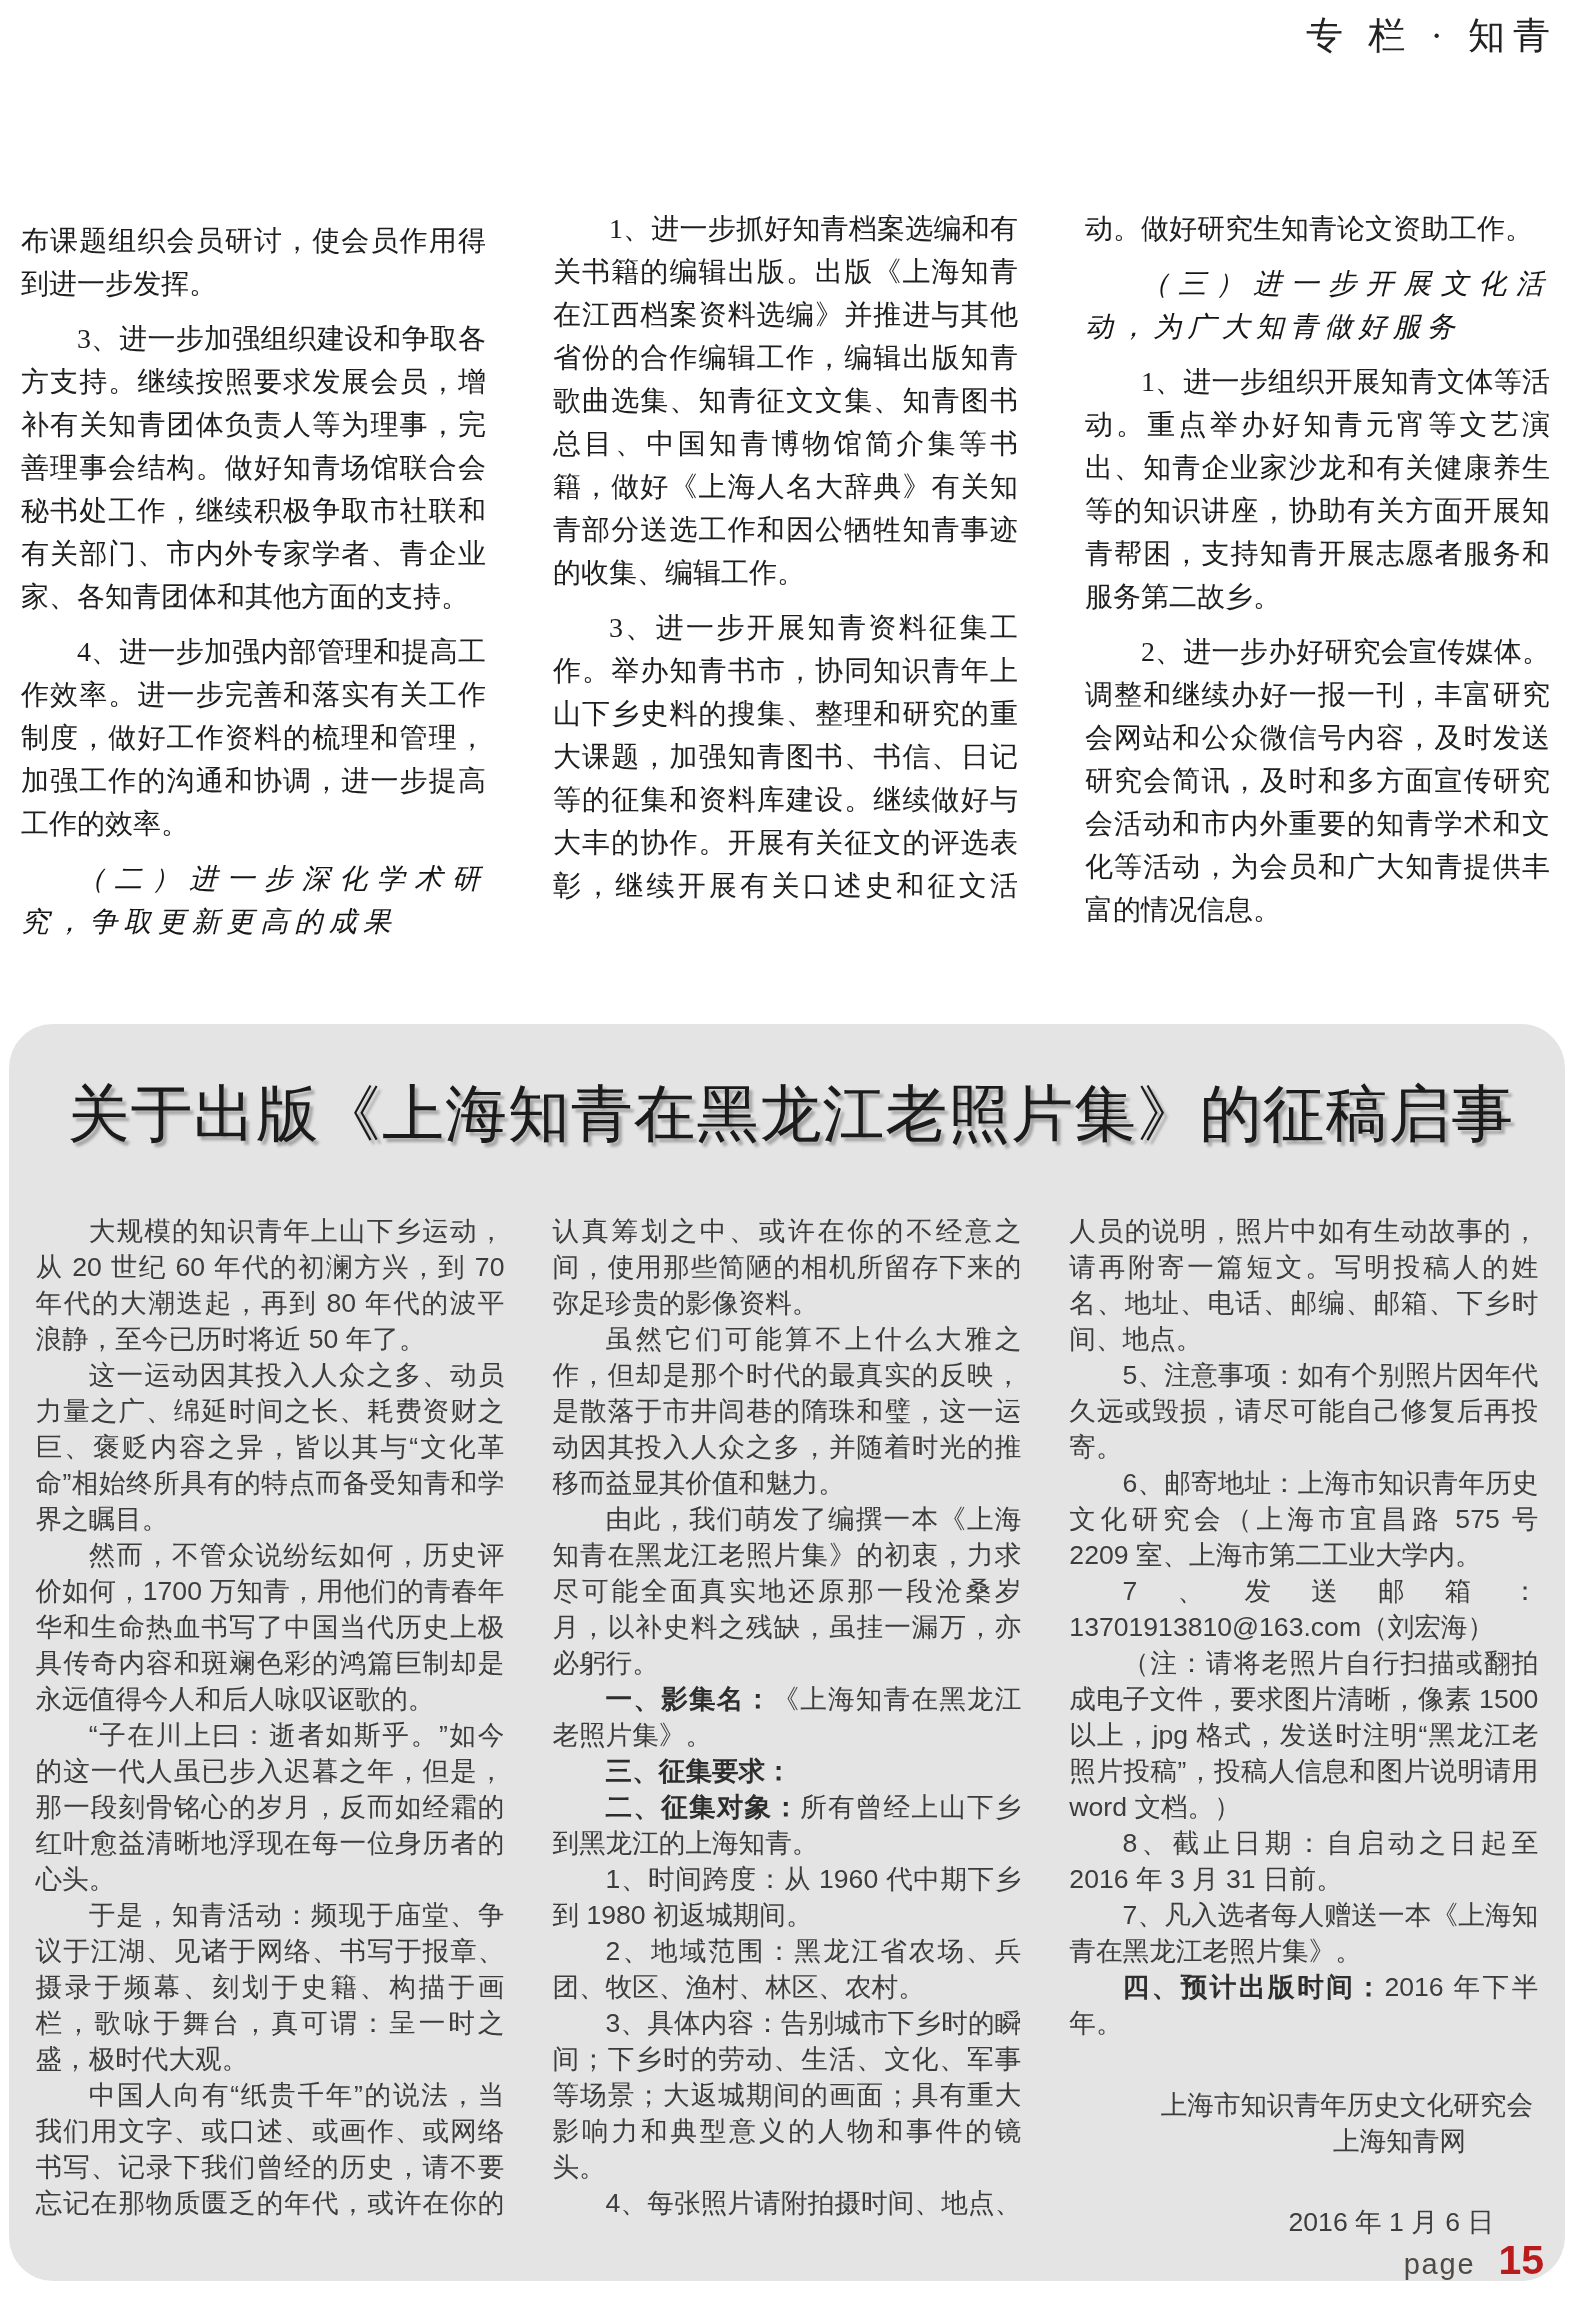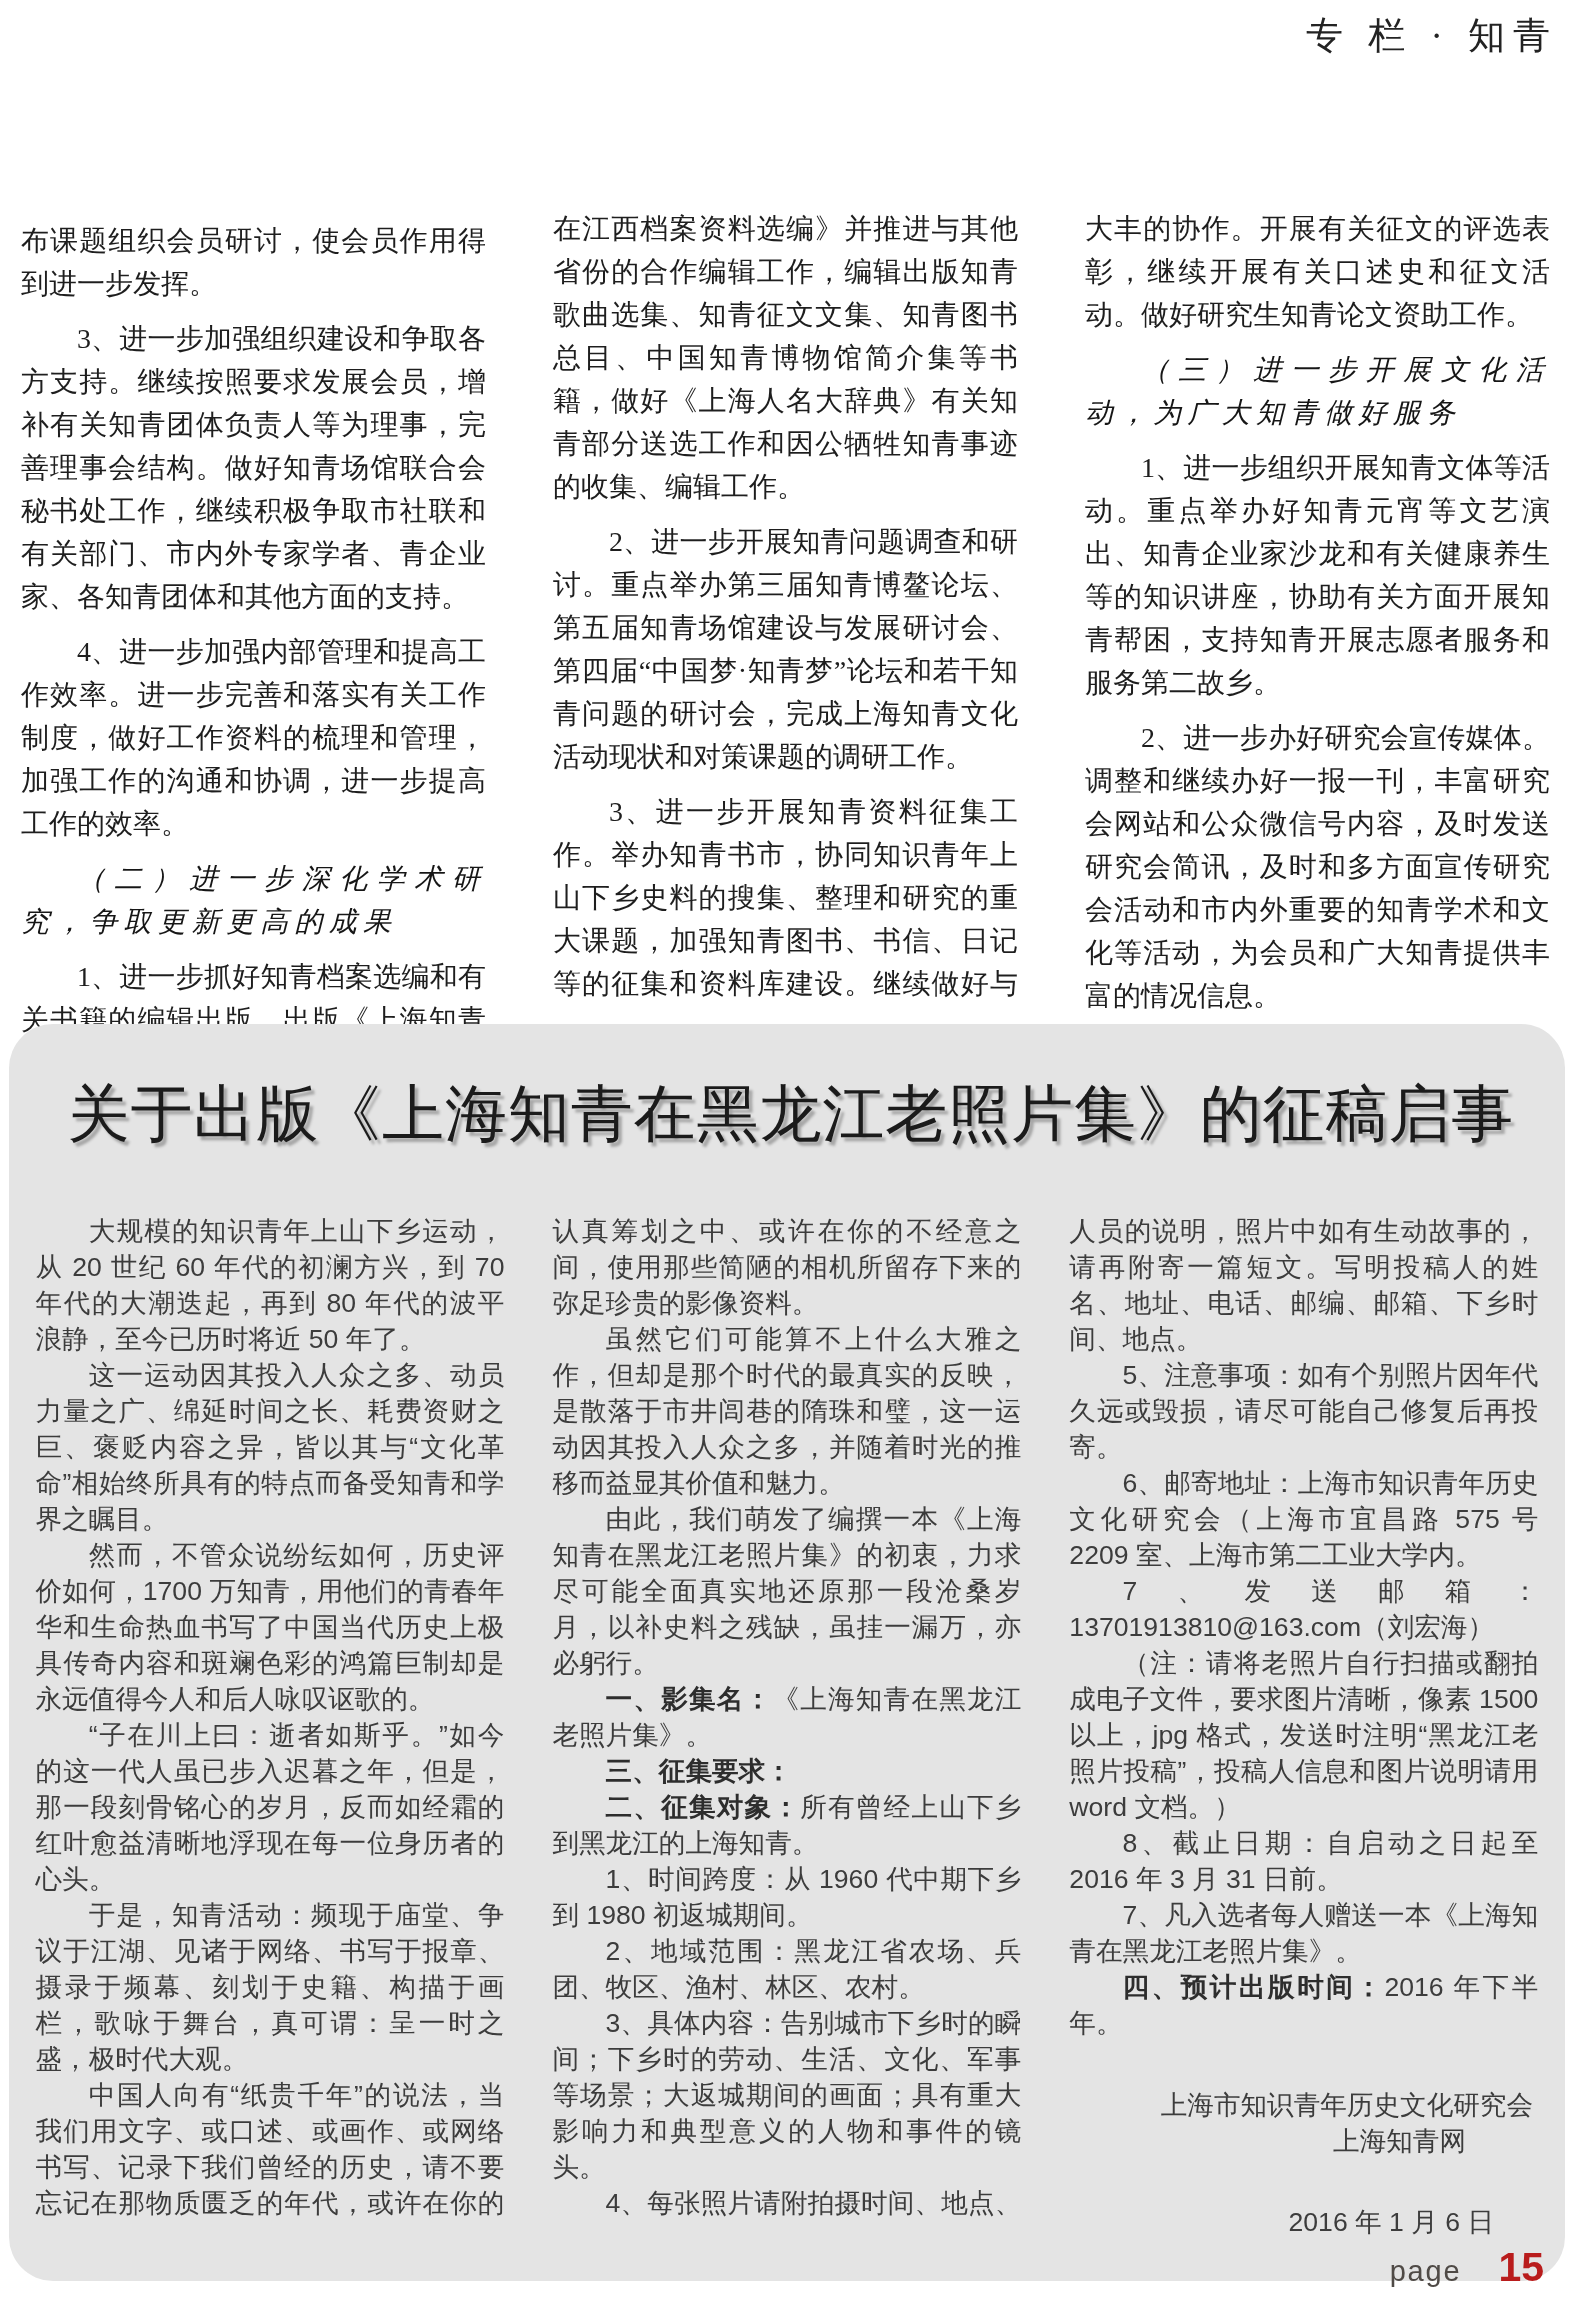--- a/index.html
+++ b/index.html
@@ -41,43 +41,42 @@
     font-size:26.6px; line-height:36px; text-align:justify;
     orphans:1; widows:1;
   }
   .notice-cols p { margin:0; text-indent:2em; }
   .notice-cols p b { font-weight:bold; color:#2d2d2d; }
   .signature { margin-top:46px; text-align:right; padding-right:5.3px; }
   .signature div { text-indent:0; }
   .sig2 { margin-right:67px; }
   .sig3 { margin-right:39px;margin-top:45px; }
   .footer {
-    position:absolute; right:51px; bottom:16px;
-    display:flex; align-items:baseline; gap:37px;
+    position:absolute; right:51px; bottom:23px;
+    display:flex; align-items:baseline; gap:23px;
     font-family:"Liberation Sans","DejaVu Sans",sans-serif;
   }
   .footer .plabel { font-size:29px; color:#4f4a46; letter-spacing:1.8px; }
   .footer .pnum  { font-size:41px; color:#b91c1c; font-weight:700; }
 </style>
 </head>
 <body>
 
 <div id="page">
 
   <div class="header">
     <span>专 栏 · 知青</span>
   </div>
 
   <section class="top-article">
     <p class="noindent"><span>布课题组织会员研讨，使会员作用得到进一步发挥。</span></p>
     <p><span>3、进一步加强组织建设和争取各方支持。继续按照要求发展会员，增补有关知青团体负责人等为理事，完善理事会结构。做好知青场馆联合会秘书处工作，继续积极争取市社联和有关部门、市内外专家学者、青企业家、各知青团体和其他方面的支持。</span></p>
     <p><span>4、进一步加强内部管理和提高工作效率。进一步完善和落实有关工作制度，做好工作资料的梳理和管理，加强工作的沟通和协调，进一步提高工作的效率。</span></p>
     <p class="kai"><span>（二）进一步深化学术研究，争取更新更高的成果</span></p>
     <p><span>1、进一步抓好知青档案选编和有关书籍的编辑出版。出版《上海知青在江西档案资料选编》并推进与其他省份的合作编辑工作，编辑出版知青歌曲选集、知青征文文集、知青图书总目、中国知青博物馆简介集等书籍，做好《上海人名大辞典》有关知青部分送选工作和因公牺牲知青事迹的收集、编辑工作。</span></p>
-    <p><span>2、进一步开展知青问题调查和研讨。重点举办第三届知青博鳌论坛、第五届知青场馆建设与发展研讨会、第四届“中国梦·知青梦”论坛和若干知青问题的研讨会，完成上海知青文化活动现状和对策课题的调研工作。</span></p>
     <p><span>3、进一步开展知青资料征集工作。举办知青书市，协同知识青年上山下乡史料的搜集、整理和研究的重大课题，加强知青图书、书信、日记等的征集和资料库建设。继续做好与大丰的协作。开展有关征文的评选表彰，继续开展有关口述史和征文活动。做好研究生知青论文资助工作。</span></p>
     <p class="kai"><span>（三）进一步开展文化活动，为广大知青做好服务</span></p>
     <p><span>1、进一步组织开展知青文体等活动。重点举办好知青元宵等文艺演出、知青企业家沙龙和有关健康养生等的知识讲座，协助有关方面开展知青帮困，支持知青开展志愿者服务和服务第二故乡。</span></p>
     <p><span>2、进一步办好研究会宣传媒体。调整和继续办好一报一刊，丰富研究会网站和公众微信号内容，及时发送研究会简讯，及时和多方面宣传研究会活动和市内外重要的知青学术和文化等活动，为会员和广大知青提供丰富的情况信息。</span></p>
   </section>
 
   <section class="notice">
     <h1 class="notice-title">关于出版《上海知青在黑龙江老照片集》的征稿启事</h1>
 
     <div class="notice-cols">

